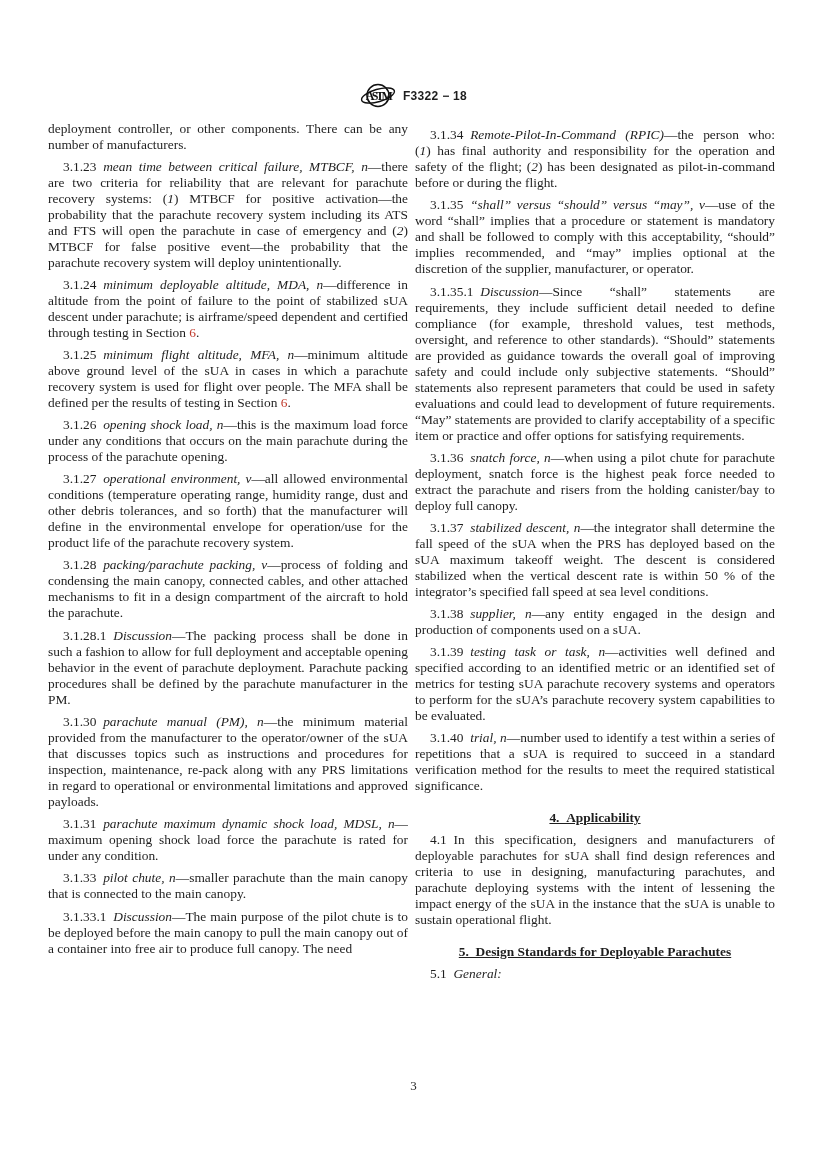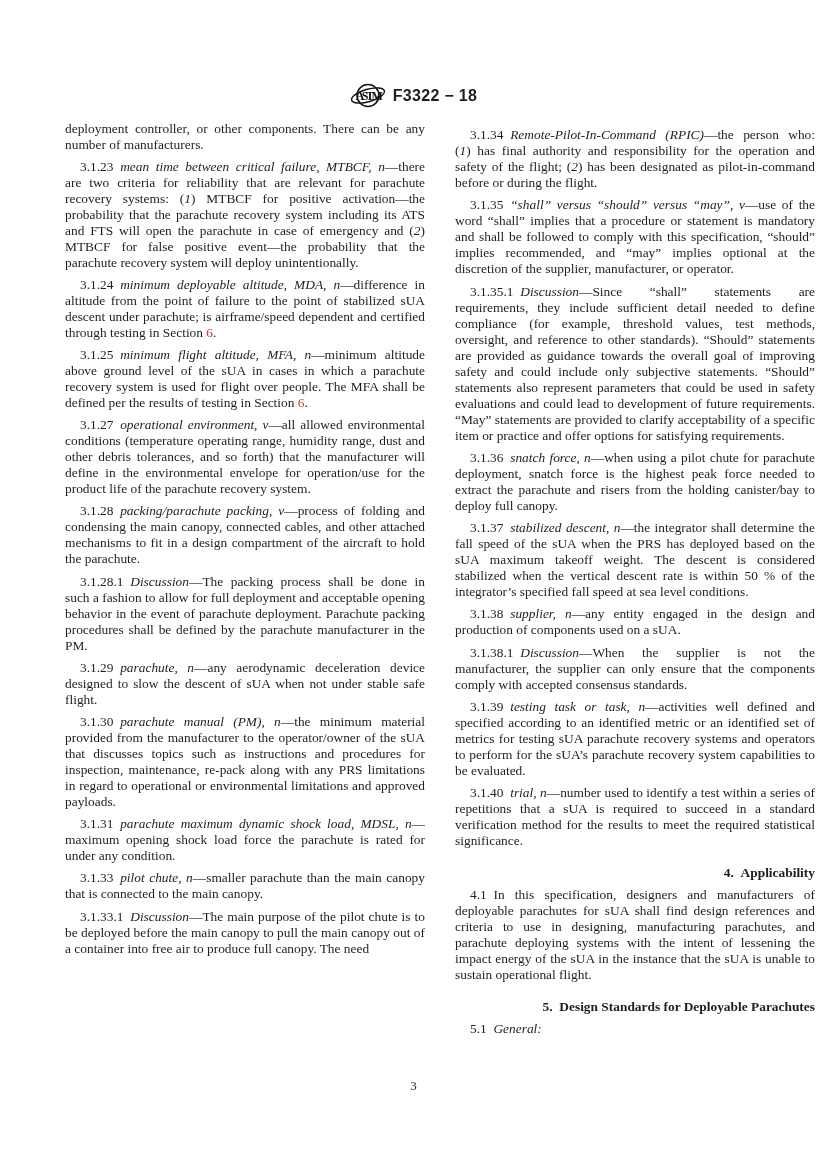--- a/index.html
+++ b/index.html
@@ -11,34 +11,34 @@
     font-family: "Liberation Serif", "DejaVu Serif", serif;
     color: var(--ink);
     overflow: hidden;
   }
   .header {
     position: absolute; top: 82px; left: 0; width: 100%;
     display: flex; justify-content: center; align-items: center; gap: 7px;
   }
   .docnum {
     font-family: "Liberation Sans", sans-serif;
-    font-weight: 700; font-size: 16px; letter-spacing: 0.3px;
+    font-weight: 700; font-size: 12px; letter-spacing: 0.3px;
   }
   .logo svg { display:block; }
   .content {
-    position: absolute; top: 121px; left: 65px;
-    display: flex; gap: 30px;
+    position: absolute; top: 121px; left: 48px;
+    display: flex; gap: 7px;
   }
   .col { width: 360px; font-size: 13.4px; line-height: 16px; }
   .para { text-align: justify; text-indent: 15px; margin: 6px 0 0 0; }
   .para.cont { text-indent: 0; margin-top: 0; }
   .para.tight { margin-top: 7px; }
   .para.heading {
     text-indent: 0; margin-top: 16px; margin-bottom: 2px;
-    font-weight: 700; text-align: right;
+    font-weight: 700; text-align: center; text-decoration: underline;
   }
   .it { font-style: italic; }
   .bd { font-weight: 700; }
   .red { color: var(--red); }
   .footer {
     position: absolute; top: 1078px; left: 0; width: 100%;
     text-align: center; font-size: 13px;
   }
 </style>
 </head>
@@ -56,37 +56,36 @@
     </span>
     <span class="docnum">F3322 − 18</span>
   </div>
 
   <div class="content">
     <div class="col" id="col-left">
         <div class="para cont"><span>deployment controller, or other components. There can be any number of manufacturers.</span></div>
         <div class="para"><span>3.1.23 </span><span class="it">mean time between critical failure, MTBCF, n</span><span>—there are two criteria for reliability that are relevant for parachute recovery systems: (</span><span class="it">1</span><span>) MTBCF for positive activation—the probability that the parachute recovery system including its ATS and FTS will open the parachute in case of emergency and (</span><span class="it">2</span><span>) MTBCF for false positive event—the probability that the parachute recovery system will deploy unintentionally.</span></div>
         <div class="para"><span>3.1.24 </span><span class="it">minimum deployable altitude, MDA, n</span><span>—difference in altitude from the point of failure to the point of stabilized sUA descent under parachute; is airframe/speed dependent and certified through testing in Section </span><span class="red">6</span><span>.</span></div>
         <div class="para"><span>3.1.25 </span><span class="it">minimum flight altitude, MFA, n</span><span>—minimum altitude above ground level of the sUA in cases in which a parachute recovery system is used for flight over people. The MFA shall be defined per the results of testing in Section </span><span class="red">6</span><span>.</span></div>
+        <div class="para"><span>3.1.26 </span><span class="it">opening shock load, n</span><span>—this is the maximum load force under any conditions that occurs on the main parachute during the process of the parachute opening.</span></div>
         <div class="para"><span>3.1.27 </span><span class="it">operational environment, v</span><span>—all allowed environmental conditions (temperature operating range, humidity range, dust and other debris tolerances, and so forth) that the manufacturer will define in the environmental envelope for operation/use for the product life of the parachute recovery system.</span></div>
         <div class="para"><span>3.1.28 </span><span class="it">packing/parachute packing, v</span><span>—process of folding and condensing the main canopy, connected cables, and other attached mechanisms to fit in a design compartment of the aircraft to hold the parachute.</span></div>
         <div class="para tight"><span>3.1.28.1 </span><span class="it">Discussion</span><span>—The packing process shall be done in such a fashion to allow for full deployment and acceptable opening behavior in the event of parachute deployment. Parachute packing procedures shall be defined by the parachute manufacturer in the PM.</span></div>
-        <div class="para"><span>3.1.29 </span><span class="it">parachute, n</span><span>—any aerodynamic deceleration device designed to slow the descent of sUA when not under stable safe flight.</span></div>
         <div class="para"><span>3.1.30 </span><span class="it">parachute manual (PM), n</span><span>—the minimum material provided from the manufacturer to the operator/owner of the sUA that discusses topics such as instructions and procedures for inspection, maintenance, re-pack along with any PRS limitations in regard to operational or environmental limitations and approved payloads.</span></div>
         <div class="para"><span>3.1.31 </span><span class="it">parachute maximum dynamic shock load, MDSL, n</span><span>—maximum opening shock load force the parachute is rated for under any condition.</span></div>
         <div class="para"><span>3.1.33 </span><span class="it">pilot chute, n</span><span>—smaller parachute than the main canopy that is connected to the main canopy.</span></div>
         <div class="para tight"><span>3.1.33.1 </span><span class="it">Discussion</span><span>—The main purpose of the pilot chute is to be deployed before the main canopy to pull the main canopy out of a container into free air to produce full canopy. The need</span></div>
       </div>
     <div class="col" id="col-right">
         <div class="para"><span>3.1.34 </span><span class="it">Remote-Pilot-In-Command (RPIC)</span><span>—the person who: (</span><span class="it">1</span><span>) has final authority and responsibility for the operation and safety of the flight; (</span><span class="it">2</span><span>) has been designated as pilot-in-command before or during the flight.</span></div>
-        <div class="para"><span>3.1.35 </span><span class="it">“shall” versus “should” versus “may”, v</span><span>—use of the word “shall” implies that a procedure or statement is mandatory and shall be followed to comply with this specification, “should” implies recommended, and “may” implies optional at the discretion of the supplier, manufacturer, or operator.</span></div>
+        <div class="para"><span>3.1.35 </span><span class="it">“shall” versus “should” versus “may”, v</span><span>—use of the word “shall” implies that a procedure or statement is mandatory and shall be followed to comply with this acceptability, “should” implies recommended, and “may” implies optional at the discretion of the supplier, manufacturer, or operator.</span></div>
         <div class="para tight"><span>3.1.35.1 </span><span class="it">Discussion</span><span>—Since “shall” statements are requirements, they include sufficient detail needed to define compliance (for example, threshold values, test methods, oversight, and reference to other standards). “Should” statements are provided as guidance towards the overall goal of improving safety and could include only subjective statements. “Should” statements also represent parameters that could be used in safety evaluations and could lead to development of future requirements. “May” statements are provided to clarify acceptability of a specific item or practice and offer options for satisfying requirements.</span></div>
         <div class="para"><span>3.1.36 </span><span class="it">snatch force, n</span><span>—when using a pilot chute for parachute deployment, snatch force is the highest peak force needed to extract the parachute and risers from the holding canister/bay to deploy full canopy.</span></div>
         <div class="para"><span>3.1.37 </span><span class="it">stabilized descent, n</span><span>—the integrator shall determine the fall speed of the sUA when the PRS has deployed based on the sUA maximum takeoff weight. The descent is considered stabilized when the vertical descent rate is within 50 % of the integrator’s specified fall speed at sea level conditions.</span></div>
         <div class="para"><span>3.1.38 </span><span class="it">supplier, n</span><span>—any entity engaged in the design and production of components used on a sUA.</span></div>
-        <div class="para tight"><span>3.1.38.1 </span><span class="it">Discussion</span><span>—When the supplier is not the manufacturer, the supplier can only ensure that the components comply with accepted consensus standards.</span></div>
         <div class="para"><span>3.1.39 </span><span class="it">testing task or task, n</span><span>—activities well defined and specified according to an identified metric or an identified set of metrics for testing sUA parachute recovery systems and operators to perform for the sUA’s parachute recovery system capabilities to be evaluated.</span></div>
         <div class="para"><span>3.1.40 </span><span class="it">trial, n</span><span>—number used to identify a test within a series of repetitions that a sUA is required to succeed in a standard verification method for the results to meet the required statistical significance.</span></div>
         <div class="para heading"><span class="bd">4. Applicability</span></div>
         <div class="para"><span>4.1 In this specification, designers and manufacturers of deployable parachutes for sUA shall find design references and criteria to use in designing, manufacturing parachutes, and parachute deploying systems with the intent of lessening the impact energy of the sUA in the instance that the sUA is unable to sustain operational flight.</span></div>
         <div class="para heading"><span class="bd">5. Design Standards for Deployable Parachutes</span></div>
         <div class="para"><span>5.1 </span><span class="it">General:</span></div>
       </div>
   </div>
 
   <div class="footer">

